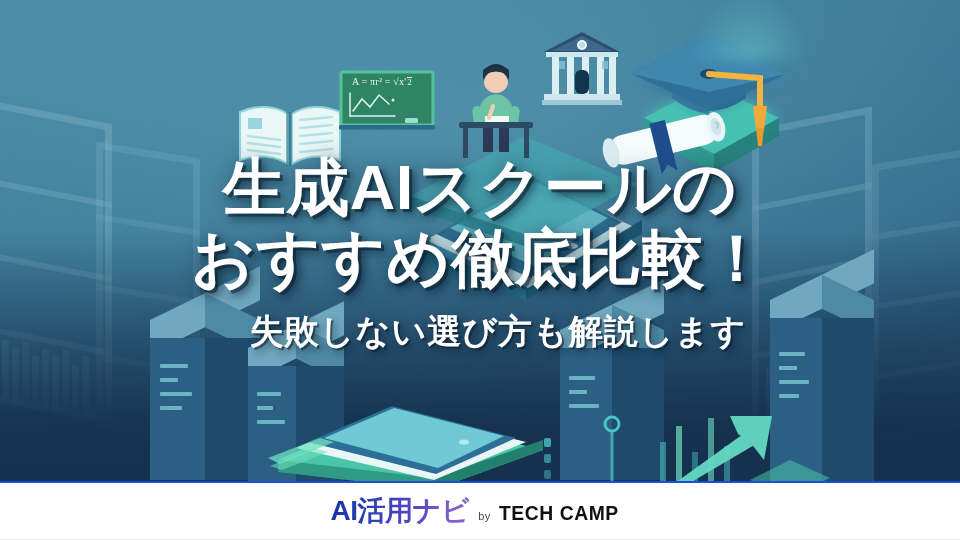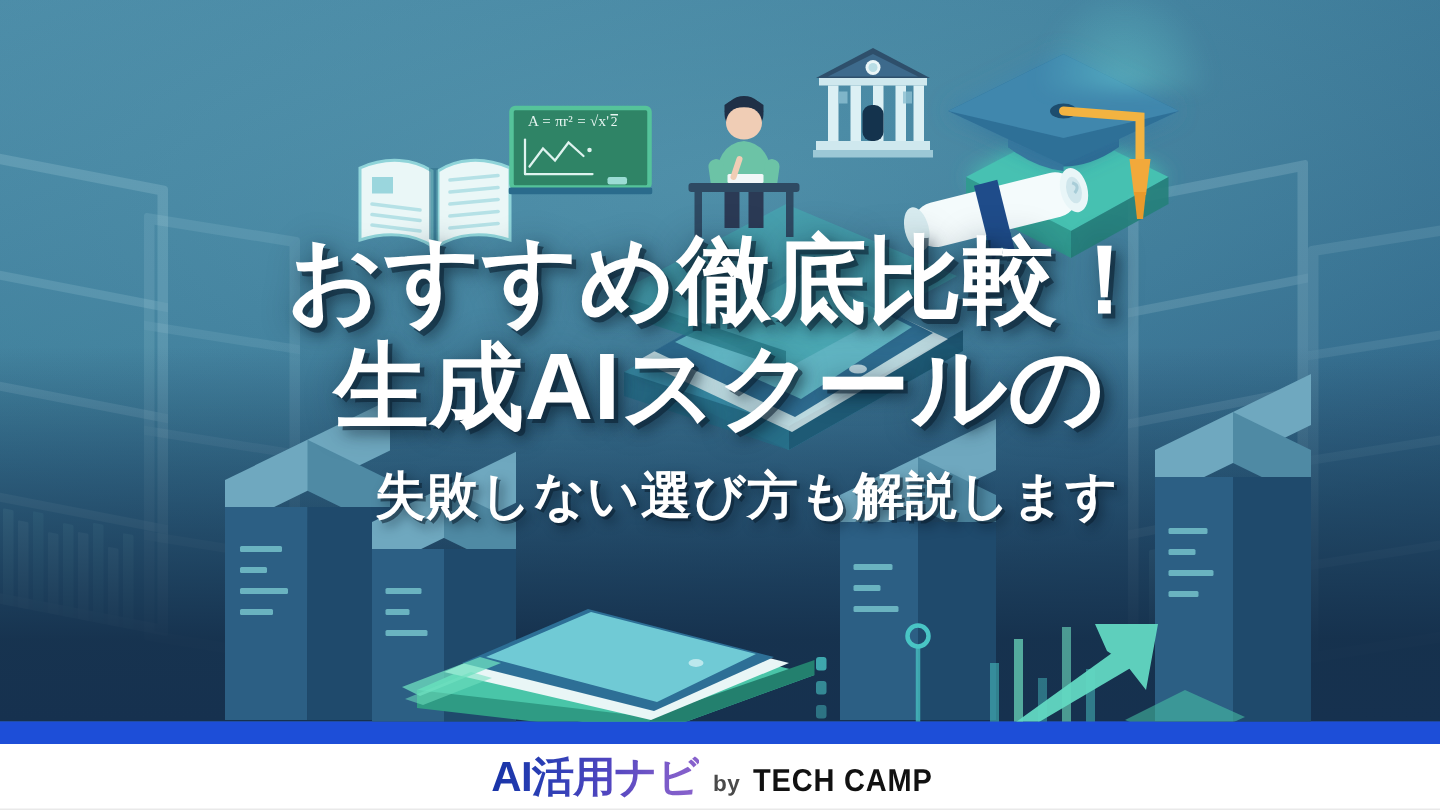--- a/index.html
+++ b/index.html
@@ -85,33 +85,33 @@
     letter-spacing:1px;
     text-shadow:
       2px 2px 0 rgba(10,30,45,.55),
       4px 4px 8px rgba(5,20,35,.55);
     white-space:nowrap;
     padding-left:36px;
   }
 
   
   .footer {
-    position:absolute; left:0; right:0; bottom:0; height:44px;
+    position:absolute; left:0; right:0; bottom:0; height:57px;
     background:#ffffff;
     display:flex; align-items:center; justify-content:center;
     border-bottom:1px solid #e9e9e9;
   }
   .logo { display:flex; align-items:baseline; gap:9px; }
   .logo-main {
     font-size:28px; font-weight:700; letter-spacing:-.4px;
     background:linear-gradient(95deg,#1733a6 0%,#2a3fb4 26%,#5346c0 58%,#7d5cc9 85%,#8a63cc 100%);
     -webkit-background-clip:text; background-clip:text;
     -webkit-text-fill-color:transparent; color:#3a44b8;
   }
-  .logo-by { font-size:15px; font-weight:700; color:#4a4a4a; letter-spacing:.2px; }
+  .logo-by { font-size:11px; font-weight:400; color:#4a4a4a; letter-spacing:.2px; }
   .logo-tc {
     font-size:21px; font-weight:700; color:#111; letter-spacing:.6px;
     transform:scaleX(.92); transform-origin:left center;
   }
 </style>
 </head>
 <body>
 
 <div class="banner">
 
@@ -359,22 +359,22 @@
         <ellipse cx="126" cy="41" rx="5" ry="9" fill="#cfe6ec"></ellipse>
         <path d="M126 36 q5 3 0 7" stroke="#a8cdd8" stroke-width="2" fill="none"></path>
         <rect x="62" y="22" width="16" height="38" fill="#1f4c8a"></rect>
         <polygon points="62,58 70,52 78,58 78,74 70,66 62,74" fill="#1f4c8a"></polygon>
       </g>
     </svg>
 
     <div style="position:absolute; left:690px; top:-10px; width:120px; height:70px; background:radial-gradient(ellipse at 50% 100%, rgba(120,240,230,.35), rgba(120,240,230,0) 70%); filter:blur(6px);"></div>
 
     <div class="text-wrap">
+      <div class="title">生成AIスクールの</div>
       <div class="title">おすすめ徹底比較！</div>
-      <div class="title">生成AIスクールの</div>
       <div class="subtitle">失敗しない選び方も解説します</div>
     </div>
 
   </div>
 
   <div class="footer">
     <div class="logo">
       <span class="logo-main">AI活用ナビ</span>
       <span class="logo-by">by</span>
       <span class="logo-tc">TECH CAMP</span>

